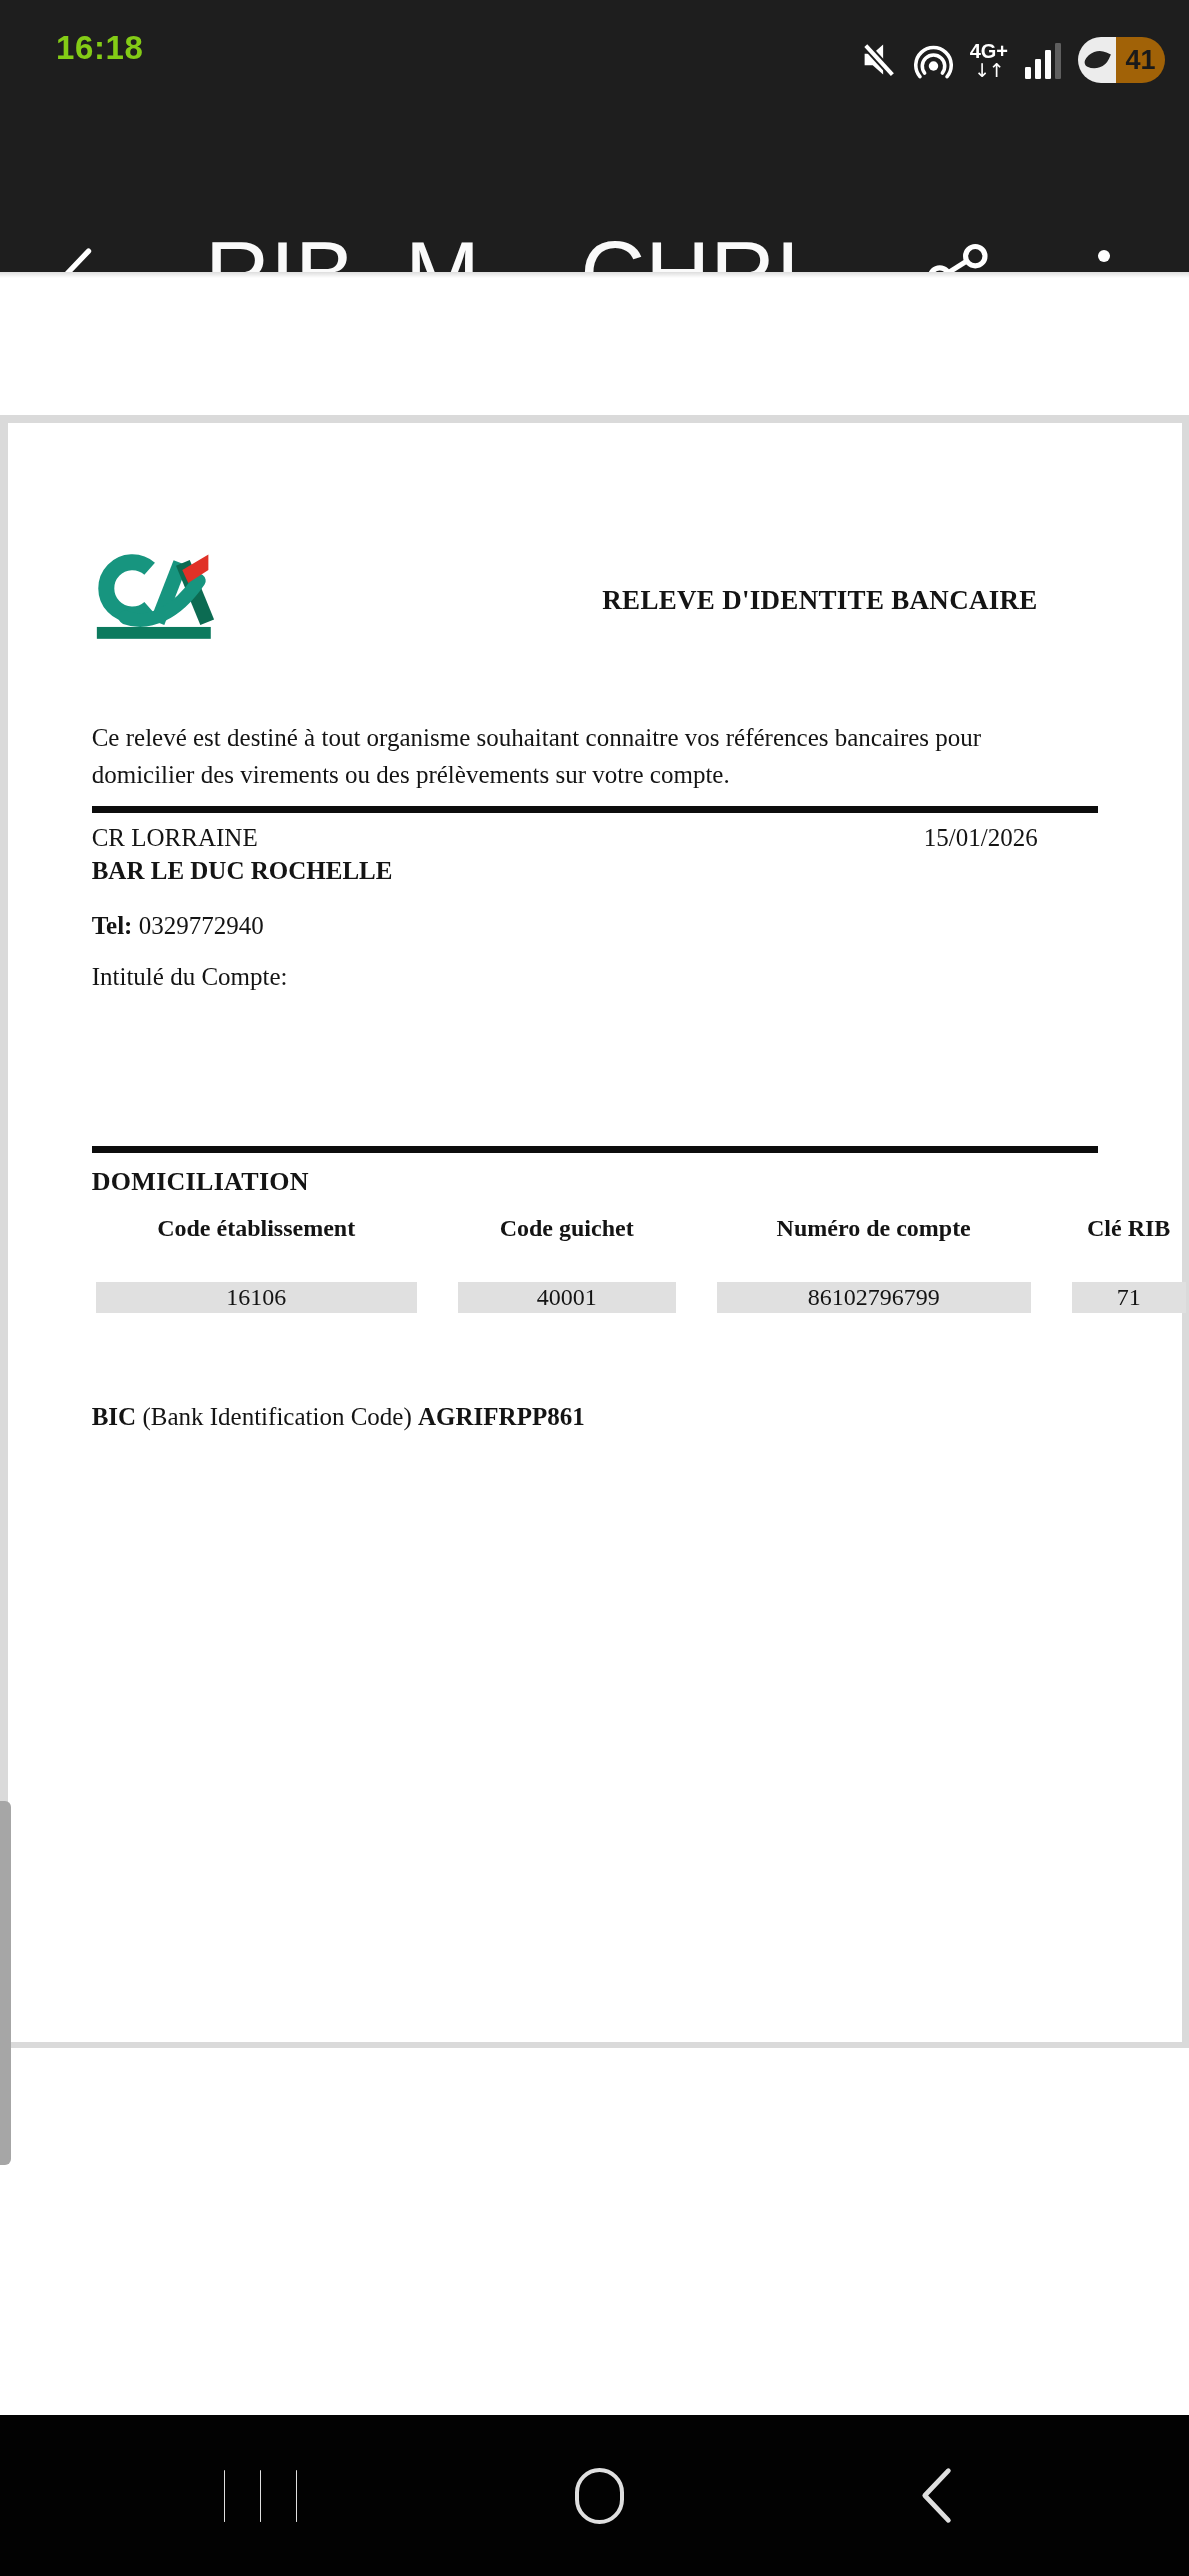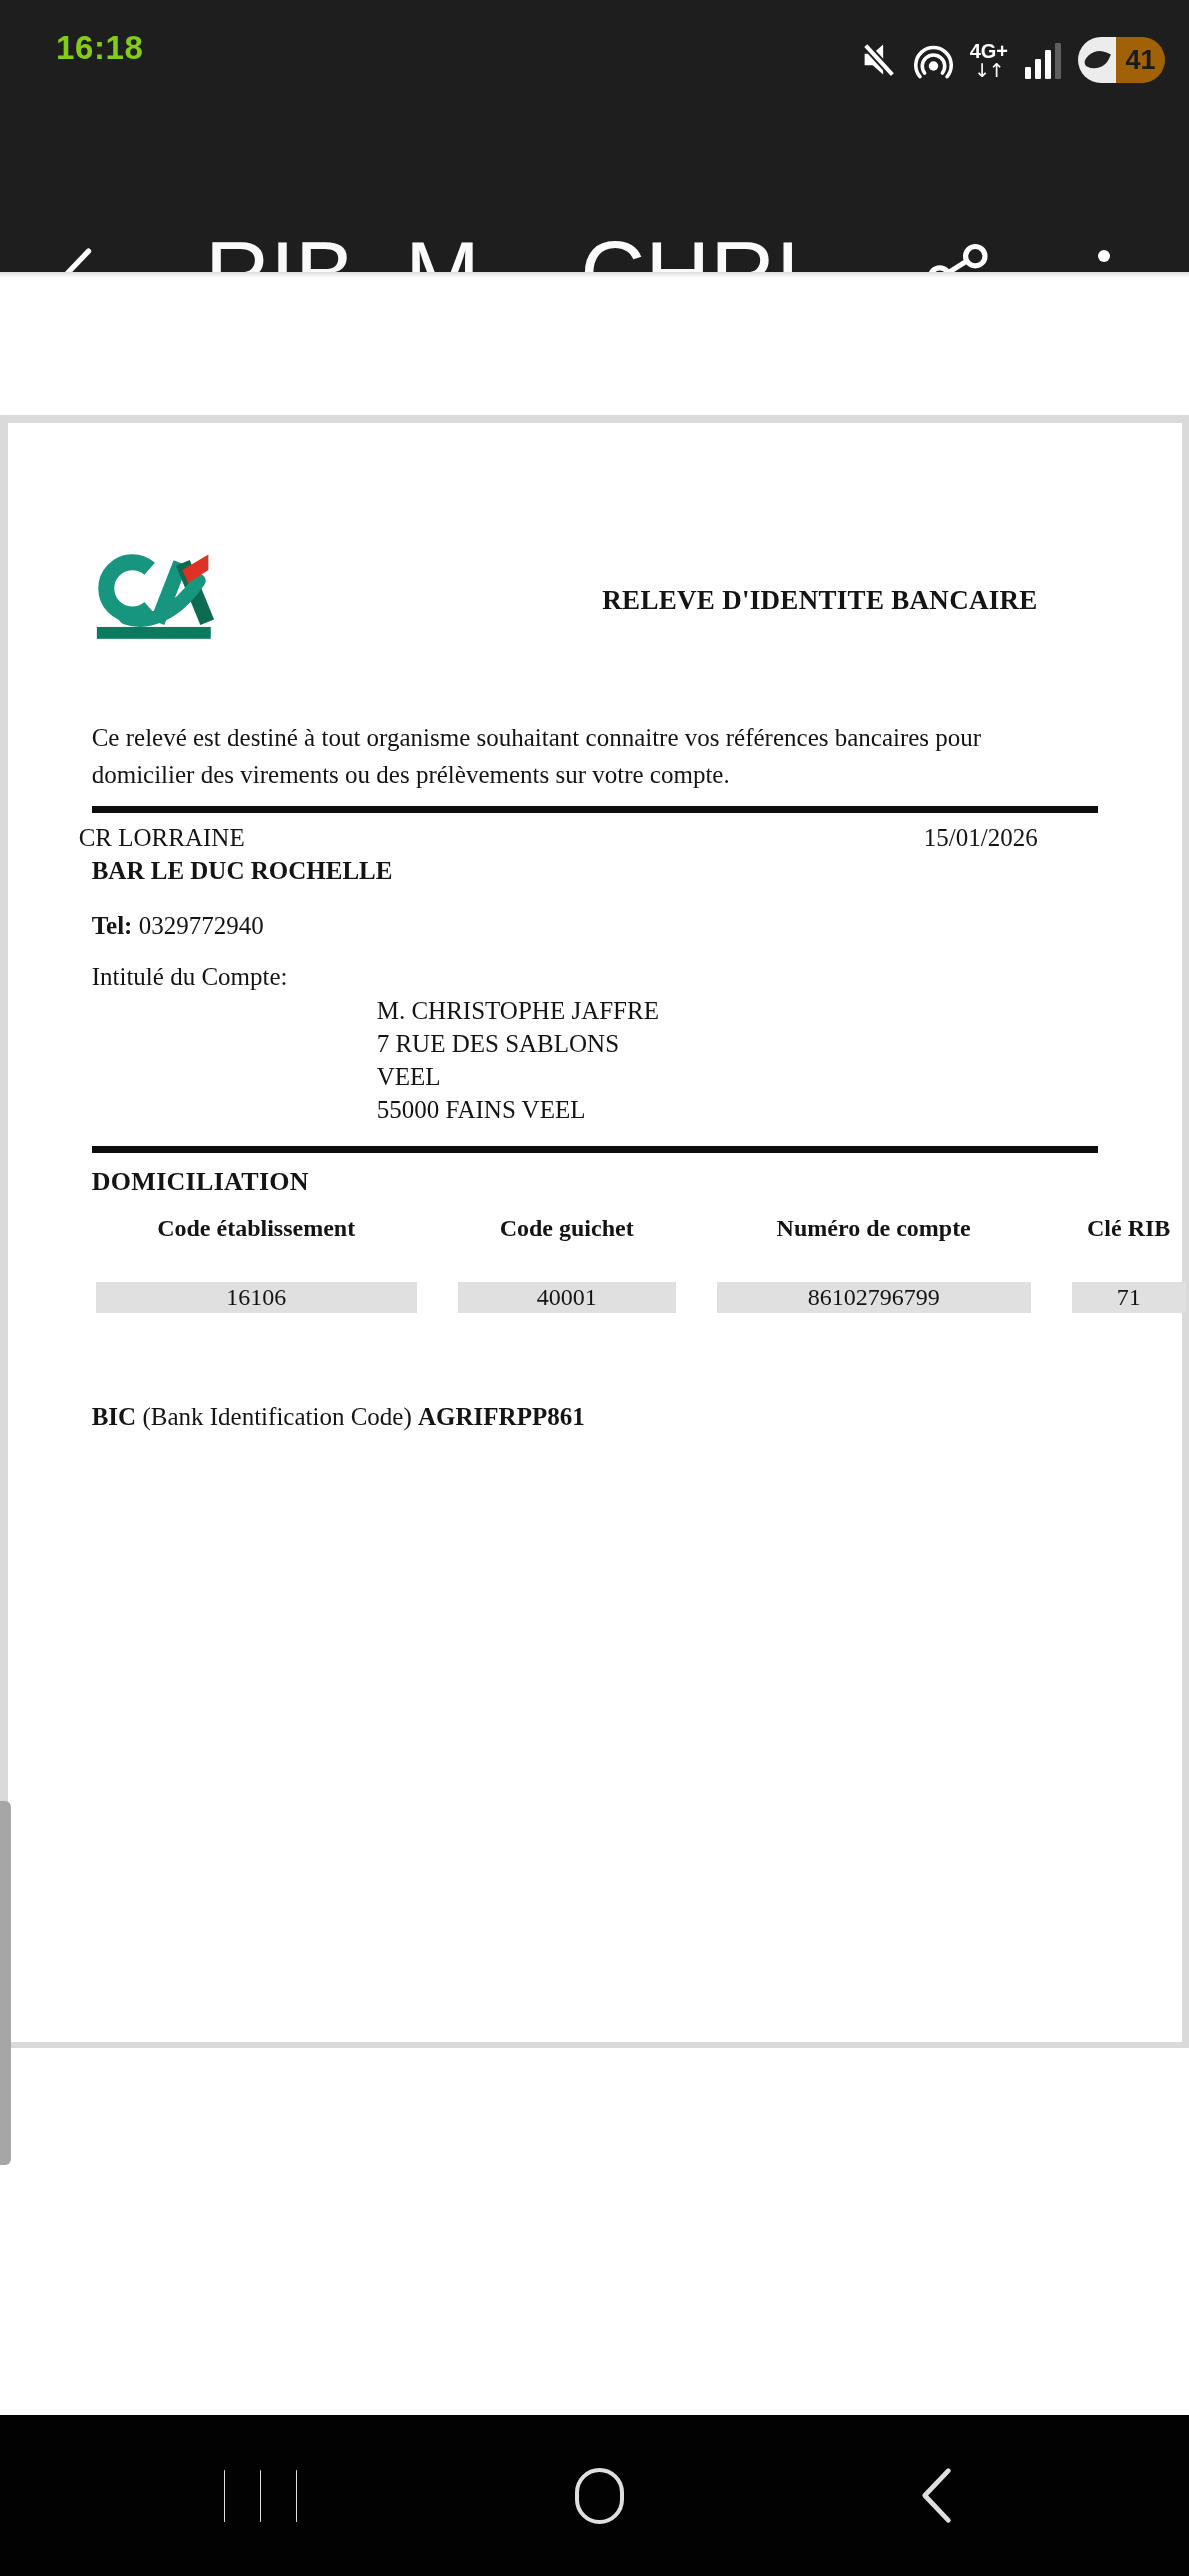--- a/index.html
+++ b/index.html
@@ -155,35 +155,29 @@
 
         <div class="doc-abs doc-title" style="top:162px; right:144px;">RELEVE D'IDENTITE BANCAIRE</div>
 
         <div class="doc-abs doc-body" style="left:84px; top:296px; line-height:37px;">
           <div>Ce relevé est destiné à tout organisme souhaitant connaitre vos références bancaires pour</div>
           <div>domicilier des virements ou des prélèvements sur votre compte.</div>
         </div>
 
         <div class="doc-abs hr-double" style="left:84px; right:84px; top:383px;"></div>
 
-        <div class="doc-abs doc-body" style="left:71px; top:401px;">CR LORRAINE</div>
+        <div class="doc-abs doc-body" style="left:84px; top:401px;">CR LORRAINE</div>
         <div class="doc-abs doc-body" style="right:144px; top:401px;">15/01/2026</div>
         <div class="doc-abs doc-body b" style="left:84px; top:434px;">BAR LE DUC ROCHELLE</div>
 
         <div class="doc-abs doc-body" style="left:84px; top:489px;">
           <span class="b">Tel:</span><span> 0329772940</span>
         </div>
 
         <div class="doc-abs doc-body" style="left:84px; top:540px;">Intitulé du Compte:</div>
-        <div class="doc-abs addr" style="left:369px; top:571px;">
-          <div>M. CHRISTOPHE JAFFRE</div>
-          <div>7 RUE DES SABLONS</div>
-          <div>VEEL</div>
-          <div>55000 FAINS VEEL</div>
-        </div>
 
         <div class="doc-abs hr-double" style="left:84px; right:84px; top:723px;"></div>
 
         <div class="doc-abs sect-head" style="left:84px; top:744px;">DOMICILIATION</div>
 
         <div class="doc-abs rib-table" style="left:88px; top:792px; width:988px;">
           <div class="th">Code établissement</div>
           <div class="th">Code guichet</div>
           <div class="th">Numéro de compte</div>
           <div class="th">Clé RIB</div>

